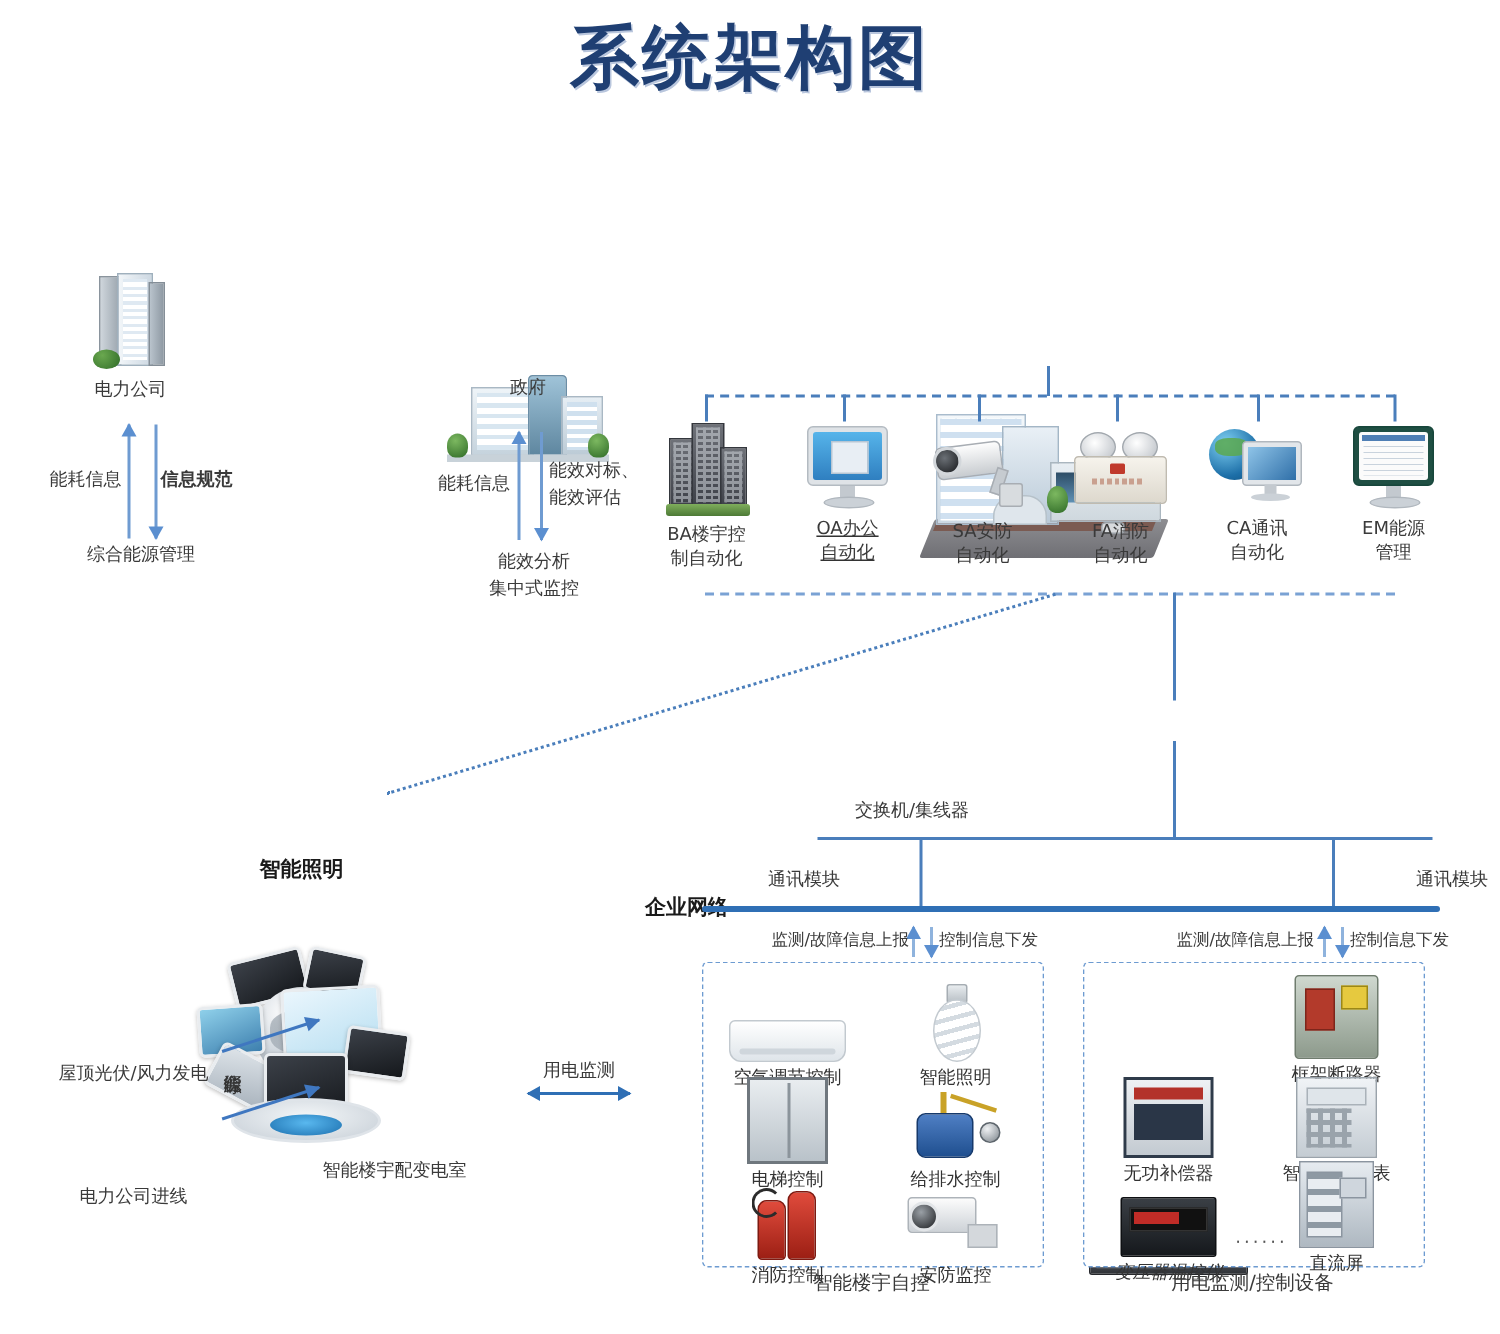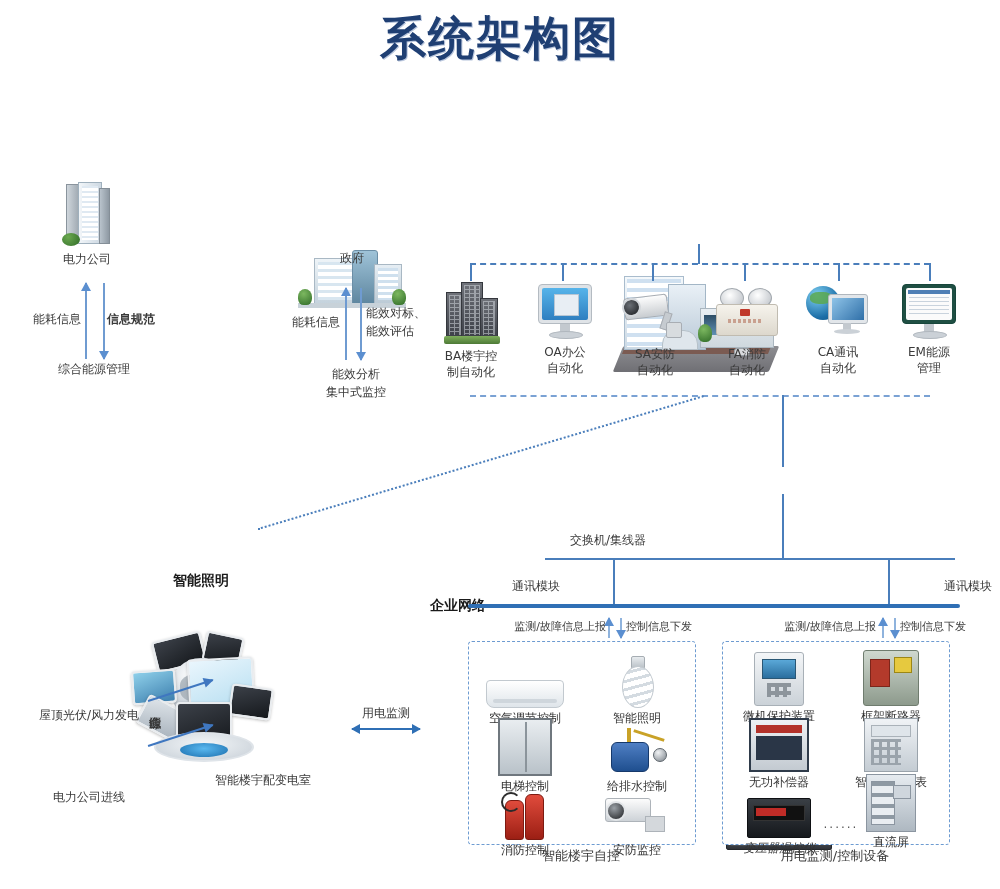--- a/index.html
+++ b/index.html
@@ -274,21 +274,21 @@
     <div class="icon i-highrise" style="margin:0 auto;">
       <div class="hr a"></div>
         <div class="hr b"></div>
         <div class="hr c"></div>
         <div class="grass"></div>
     </div>
     <div class="lbl" style="margin-top:4px;">BA楼宇控</div>
     <div class="lbl">制自动化</div>
   </div>
 
-  <div class="abs" style="left:536px;top:284px;width:58px;">
+  <div class="abs" style="left:536px;top:284px;width:58px;text-decoration:underline;">
     <div class="icon i-monitor" style="margin:0 auto;">
       <div class="scr">
           <div class="inner oa-inner"></div>
         </div>
         <div class="neck"></div>
         <div class="foot"></div>
     </div>
     <div class="lbl" style="margin-top:4px;">OA办公</div>
     <div class="lbl">自动化</div>
   </div>
@@ -440,26 +440,20 @@
             <div class="ln"></div>
             <div class="br"></div>
           </div>
         </div>
       <div class="cap">安防监控</div>
     </div>
   </div>
   <div class="abs lbl" style="left:481px;top:848px;width:200px;font-size:13px;">智能楼宇自控</div>
 
   <div class="devbox" style="left:722px;top:641px;width:226px;height:202px;">
-    <div class="devcell" style="left:2px;top:6px;">
-      <div class="art">
-          <div class="d-relay"></div>
-        </div>
-      <div class="cap">微机保护装置</div>
-    </div>
     <div class="devcell" style="left:114px;top:6px;">
       <div class="art">
           <div class="d-breaker"></div>
         </div>
       <div class="cap">框架断路器</div>
     </div>
     <div class="devcell" style="left:2px;top:72px;">
       <div class="art">
           <div class="d-comp"></div>
         </div>

